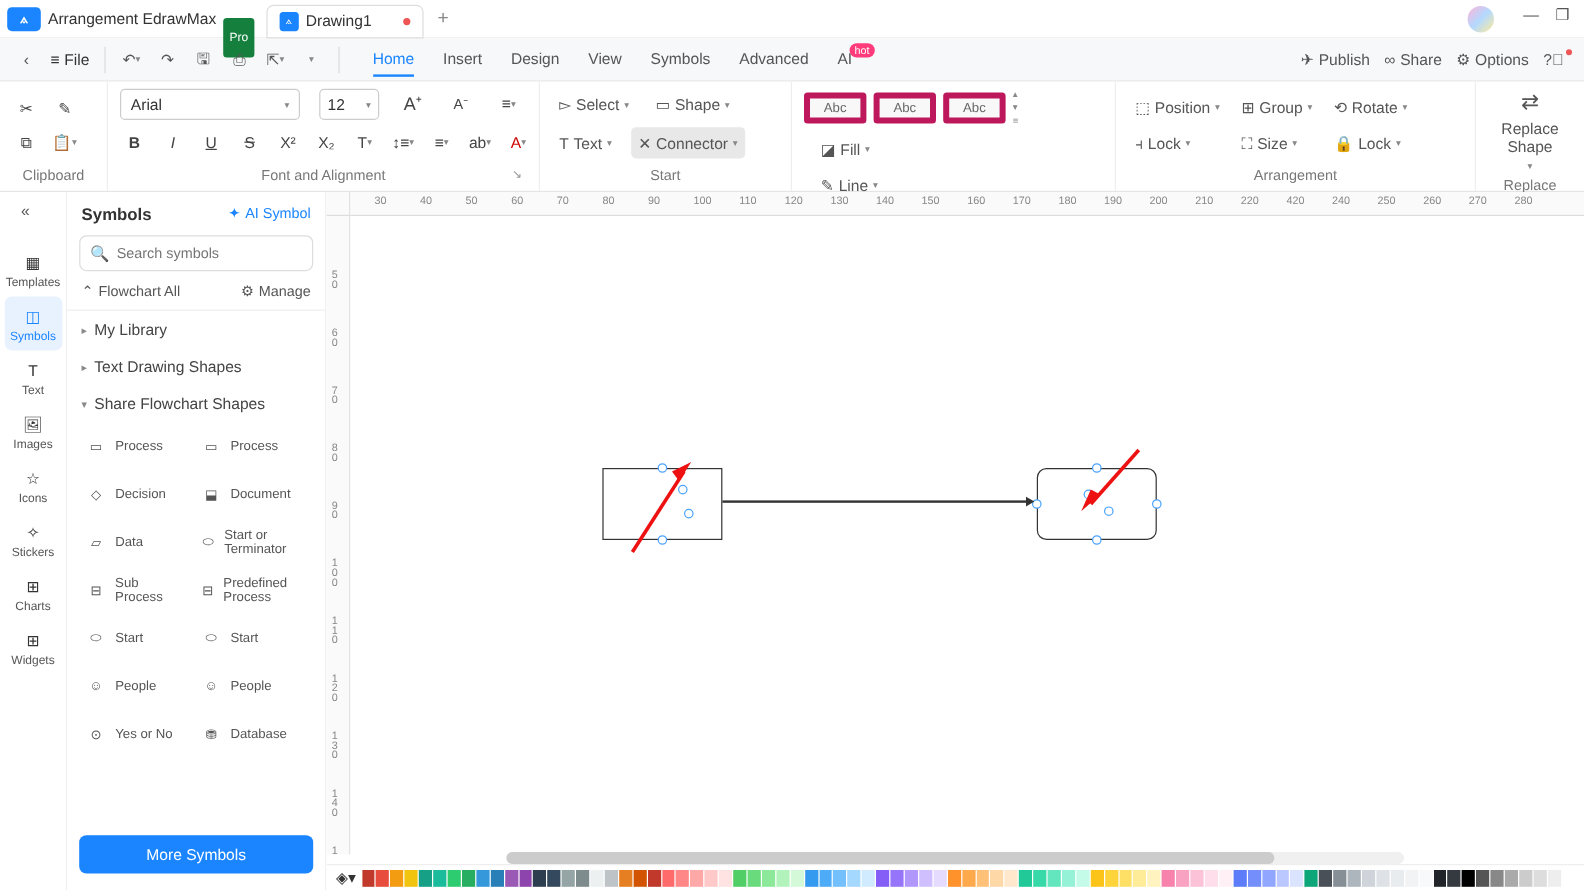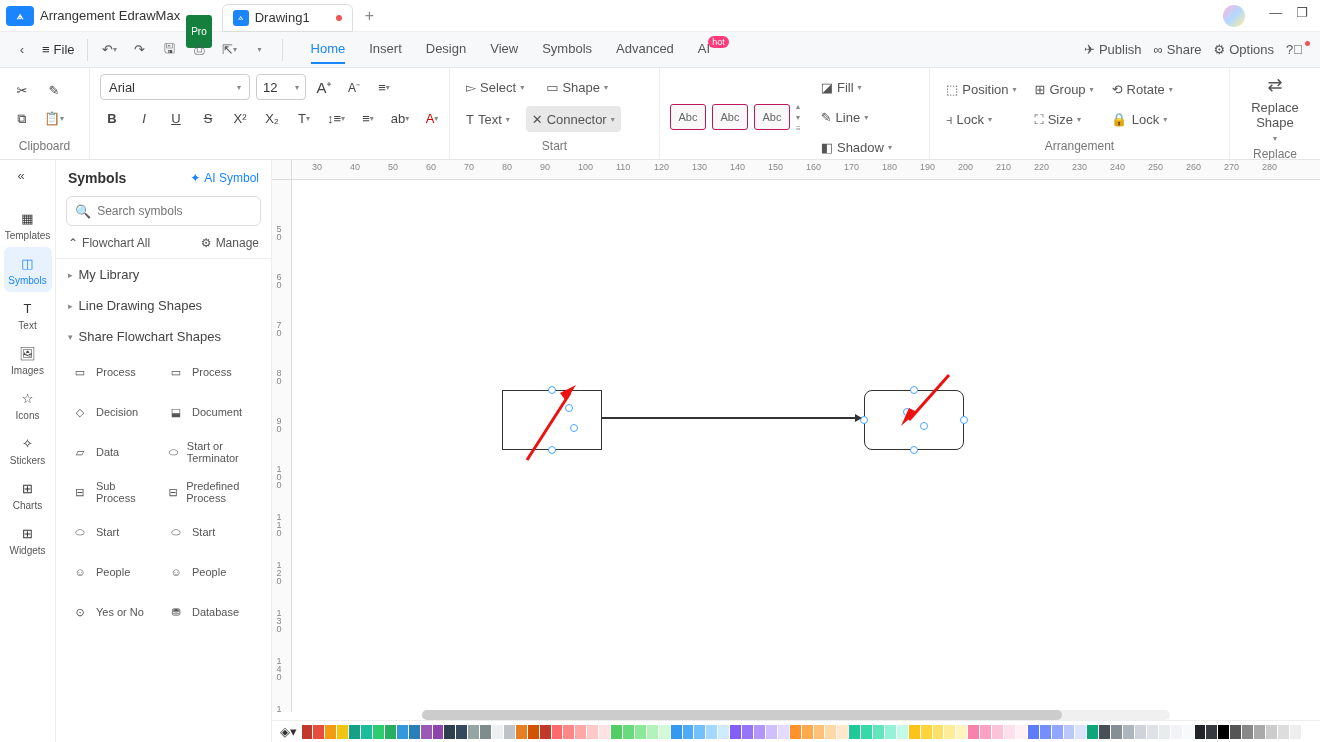--- a/index.html
+++ b/index.html
@@ -29,21 +29,21 @@
 .ribbon { height: 92px; display: flex; background: #fff; border-bottom: 1px solid #e5e5e5; }
 .ribbon-group { border-right: 1px solid #eee; padding: 6px 10px; display: flex; flex-direction: column; }
 .ribbon-group-content { flex: 1; display: flex; align-items: center; gap: 6px; flex-wrap: wrap; }
 .ribbon-group-label { text-align: center; font-size: 12px; color: #777; margin-top: 4px; position: relative; }
 .ribbon-btn { height: 26px; padding: 0 6px; display: flex; align-items: center; gap: 4px; cursor: pointer; border-radius: 4px; color: #555; }
 .ribbon-btn.active { background: #e8e8e8; }
 .caret { font-size: 8px; color: #888; }
 .font-select { width: 150px; height: 26px; border: 1px solid #ccc; border-radius: 4px; padding: 0 8px; display: flex; align-items: center; justify-content: space-between; cursor: pointer; }
 .size-select { width: 50px; height: 26px; border: 1px solid #ccc; border-radius: 4px; padding: 0 6px; display: flex; align-items: center; justify-content: space-between; cursor: pointer; }
 .fmt-btn { width: 24px; height: 24px; display: flex; align-items: center; justify-content: center; cursor: pointer; color: #444; }
-.style-btn { width: 36px; height: 26px; border: 1px solid #be185d; border-radius: 3px; display: flex; align-items: center; justify-content: center; cursor: pointer; background: #f8f8f8; font-size: 11px; color: #666; }
+.style-btn { width: 52px; height: 26px; border: 5px solid #be185d; border-radius: 3px; display: flex; align-items: center; justify-content: center; cursor: pointer; background: #f8f8f8; font-size: 11px; color: #666; }
 .launcher { position: absolute; right: 4px; bottom: 2px; font-size: 10px; color: #999; cursor: pointer; }
 .main { display: flex; height: 582px; }
 .leftbar { width: 56px; background: #fff; border-right: 1px solid #eee; display: flex; flex-direction: column; align-items: center; padding-top: 8px; gap: 8px; }
 .leftbar-item { width: 48px; display: flex; flex-direction: column; align-items: center; gap: 2px; padding: 6px 0; cursor: pointer; border-radius: 6px; }
 .leftbar-item.active { background: #e8f2ff; color: #1a85ff; }
 .leftbar-item .ic { width: 20px; height: 20px; display: flex; align-items: center; justify-content: center; }
 .leftbar-item .lbl { font-size: 10px; color: #555; }
 .leftbar-item.active .lbl { color: #1a85ff; }
 .leftbar-collapse { width: 20px; height: 20px; color: #555; cursor: pointer; margin-bottom: 6px; }
 .panel { width: 216px; background: #fff; border-right: 1px solid #eee; display: flex; flex-direction: column; }
@@ -155,21 +155,21 @@
         <div style="display:flex;gap:8px">
           <span class="fmt-btn">⧉</span>
           <span class="fmt-btn">📋<span class="caret">▾</span></span>
         </div>
       </div>
     </div>
     <div class="ribbon-group-label">Clipboard</div>
   </div>
   <div class="ribbon-group" style="width:360px">
     <div class="ribbon-group-content" style="flex-direction:column;align-items:flex-start;gap:6px">
-      <div style="display:flex;gap:6px;align-items:center">
+      <div style="display:flex;gap:16px;">
         <div class="font-select">
             <span>Arial</span>
             <span class="caret">▾</span>
           </div>
         <div class="size-select">
             <span>12</span>
             <span class="caret">▾</span>
           </div>
         <span class="fmt-btn" style="font-size:15px">A⁺</span>
         <span class="fmt-btn" style="font-size:12px">A⁻</span>
@@ -182,20 +182,21 @@
         <span class="fmt-btn" style="text-decoration:line-through">S</span>
         <span class="fmt-btn">X²</span>
         <span class="fmt-btn">X₂</span>
         <span class="fmt-btn">T<span class="caret">▾</span></span>
         <span class="fmt-btn">↕≡<span class="caret">▾</span></span>
         <span class="fmt-btn">≡<span class="caret">▾</span></span>
         <span class="fmt-btn">ab<span class="caret">▾</span></span>
         <span class="fmt-btn" style="color:#c00">A<span class="caret">▾</span></span>
       </div>
     </div>
+    <div class="ribbon-group-label"><span>Font and Alignment</span><span class="launcher">↘</span></div>
   </div>
   <div class="ribbon-group" style="width:210px">
     <div class="ribbon-group-content" style="flex-direction:column;align-items:flex-start;gap:6px">
       <div style="display:flex;gap:10px">
         <div class="ribbon-btn">
             <span>▻</span>
             <span>Select</span>
             <span class="caret">▾</span>
           </div>
         <div class="ribbon-btn">
@@ -365,21 +366,21 @@
           <span>Manage</span>
         </span>
     </div>
     <div style="border-top:1px solid #eee;overflow-y:auto;flex:1">
       <div class="lib-section">
           <span class="arrow">▸</span>
           <span>My Library</span>
         </div>
       <div class="lib-section">
           <span class="arrow">▸</span>
-          <span>Line Drawing Shapes</span>
+          <span>Text Drawing Shapes</span>
         </div>
       <div class="lib-section">
           <span class="arrow">▾</span>
           <span>Share Flowchart Shapes</span>
         </div>
       <div class="shapes-grid" id="shapes-grid">
           <div class="shape-item">
             <span class="sico">▭</span>
             <span>Process</span>
           </div>
@@ -430,20 +431,21 @@
           <div class="shape-item">
             <span class="sico">⊙</span>
             <span>Yes or No</span>
           </div>
           <div class="shape-item">
             <span class="sico">⛃</span>
             <span>Database</span>
           </div>
         </div>
     </div>
+    <div class="more-btn">More Symbols</div>
   </div>
 
   <div class="canvas-area">
     <div class="ruler-corner"></div>
     <div class="ruler-h" id="ruler-h">
         <span style="left: 20px;">30</span>
         <span style="left: 58px;">40</span>
         <span style="left: 96px;">50</span>
         <span style="left: 134px;">60</span>
         <span style="left: 172px;">70</span>
@@ -455,21 +457,21 @@
         <span style="left: 400px;">130</span>
         <span style="left: 438px;">140</span>
         <span style="left: 476px;">150</span>
         <span style="left: 514px;">160</span>
         <span style="left: 552px;">170</span>
         <span style="left: 590px;">180</span>
         <span style="left: 628px;">190</span>
         <span style="left: 666px;">200</span>
         <span style="left: 704px;">210</span>
         <span style="left: 742px;">220</span>
-        <span style="left: 780px;">230</span>
+        <span style="left: 780px;">420</span>
         <span style="left: 818px;">240</span>
         <span style="left: 856px;">250</span>
         <span style="left: 894px;">260</span>
         <span style="left: 932px;">270</span>
         <span style="left: 970px;">280</span>
       </div>
     <div class="ruler-v" id="ruler-v">
         <span style="top: 44px;">50</span>
         <span style="top: 92px;">60</span>
         <span style="top: 140px;">70</span>

